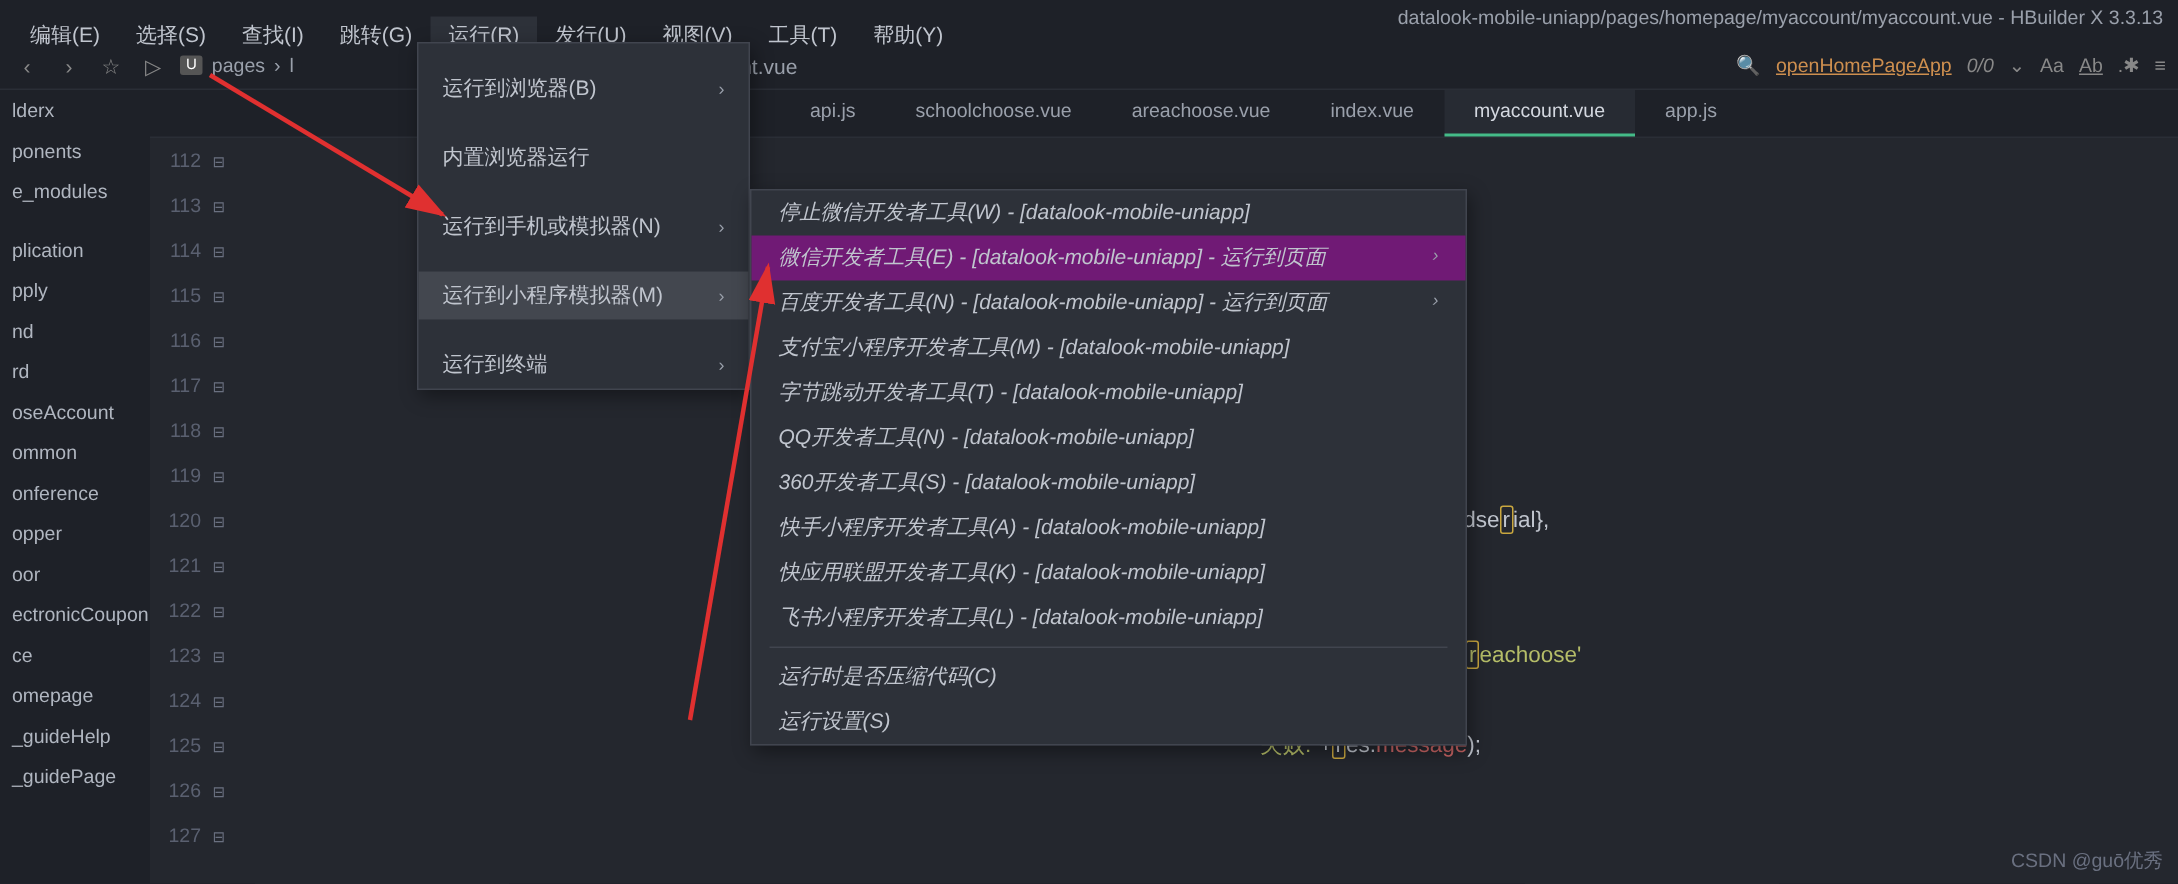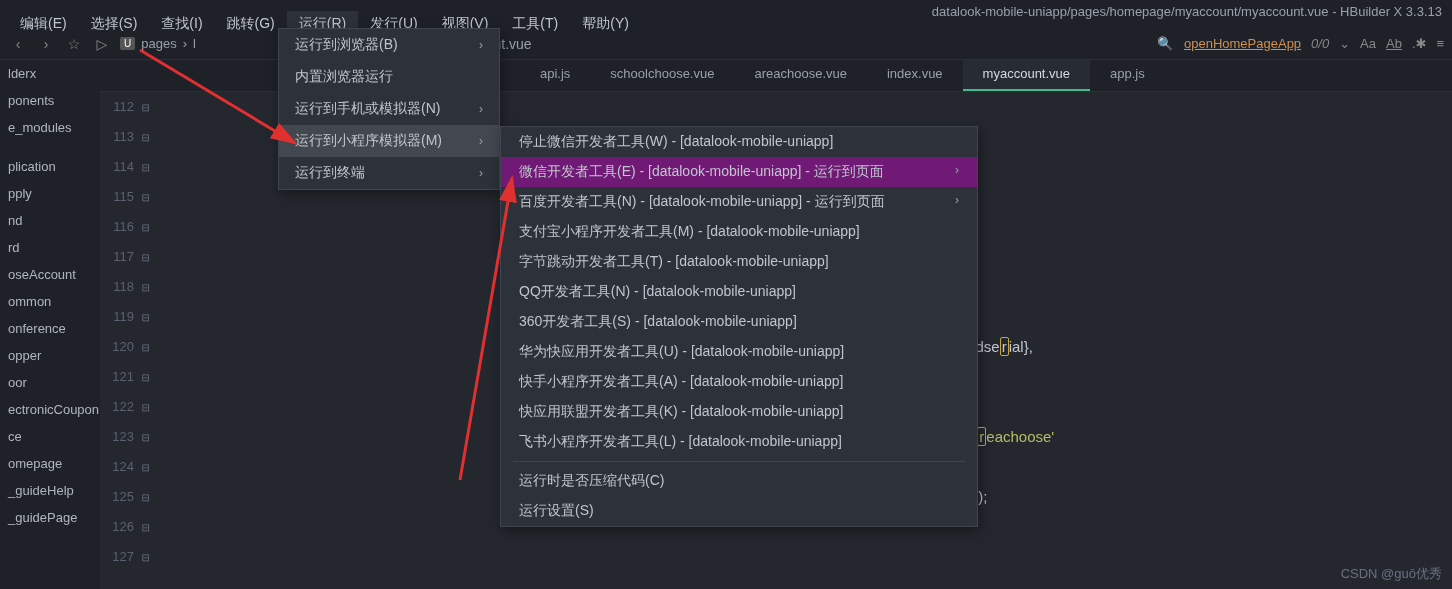--- a/index.html
+++ b/index.html
@@ -34,26 +34,26 @@
 .code { flex: 1; font-family: Consolas, monospace; font-size: 15px; line-height: 30px; color: #c0c5ce; padding-left: 20px; position: relative; }
 .code-line { height: 30px; white-space: pre; }
 .tok-fn { color: #5fa8d6; }
 .tok-str { color: #b5bd68; }
 .tok-prop { color: #cc6666; }
 .tok-this { color: #5fa8d6; }
 .tok-punc { color: #c0c5ce; }
 .hl { border: 1px solid #c9a73f; border-radius: 2px; padding: 0 1px; }
 
 .menu1 { position: absolute; left: 278px; top: 28px; width: 222px; background: #2d3139; border: 1px solid #41454f; box-shadow: 2px 4px 12px rgba(0,0,0,.4); z-index: 10; }
-.menu1 .mi { padding: 7px 16px; color: #c0c5ce; display: flex; justify-content: space-between; align-items: center; cursor: pointer; font-size: 14px; }
+.menu1 .mi { padding: 7px 16px; color: #c0c5ce; display: flex; justify-content: space-between; align-items: center; cursor: pointer; font-size: 14px; margin-top: 14px; }
 .menu1 .mi.active { background: #43474f; }
 .chev { color: #9aa0ab; font-size: 12px; }
 
 .menu2 { position: absolute; left: 500px; top: 126px; width: 478px; background: #2d3139; border: 1px solid #41454f; box-shadow: 2px 4px 12px rgba(0,0,0,.4); z-index: 11; }
-.menu2 .mi { padding: 6px 18px; color: #c0c5ce; display: flex; justify-content: space-between; cursor: pointer; font-size: 14px; }
+.menu2 .mi { padding: 6px 18px; color: #c0c5ce; display: flex; justify-content: space-between; cursor: pointer; font-size: 14px; font-style: italic; }
 .menu2 .mi.active { background: #701a75; }
 .menu2 hr { border: none; border-top: 1px solid #41454f; margin: 4px 12px; }
 
 .arrow { position: absolute; z-index: 20; pointer-events: none; }
 
 .watermark { position: absolute; right: 10px; bottom: 6px; color: #6a7080; font-size: 13px; }
 </style>
 </head>
 <body>
 
@@ -204,23 +204,20 @@
     <div class="mi">
       <span>字节跳动开发者工具(T) - [datalook-mobile-uniapp]</span>
     </div>
     <div class="mi">
       <span>QQ开发者工具(N) - [datalook-mobile-uniapp]</span>
     </div>
     <div class="mi">
       <span>360开发者工具(S) - [datalook-mobile-uniapp]</span>
     </div>
     <div class="mi">
-      <span>华为快应用开发者工具(U) - [datalook-mobile-uniapp]</span>
-    </div>
-    <div class="mi">
       <span>快手小程序开发者工具(A) - [datalook-mobile-uniapp]</span>
     </div>
     <div class="mi">
       <span>快应用联盟开发者工具(K) - [datalook-mobile-uniapp]</span>
     </div>
     <div class="mi">
       <span>飞书小程序开发者工具(L) - [datalook-mobile-uniapp]</span>
     </div>
     <hr>
     <div class="mi">

